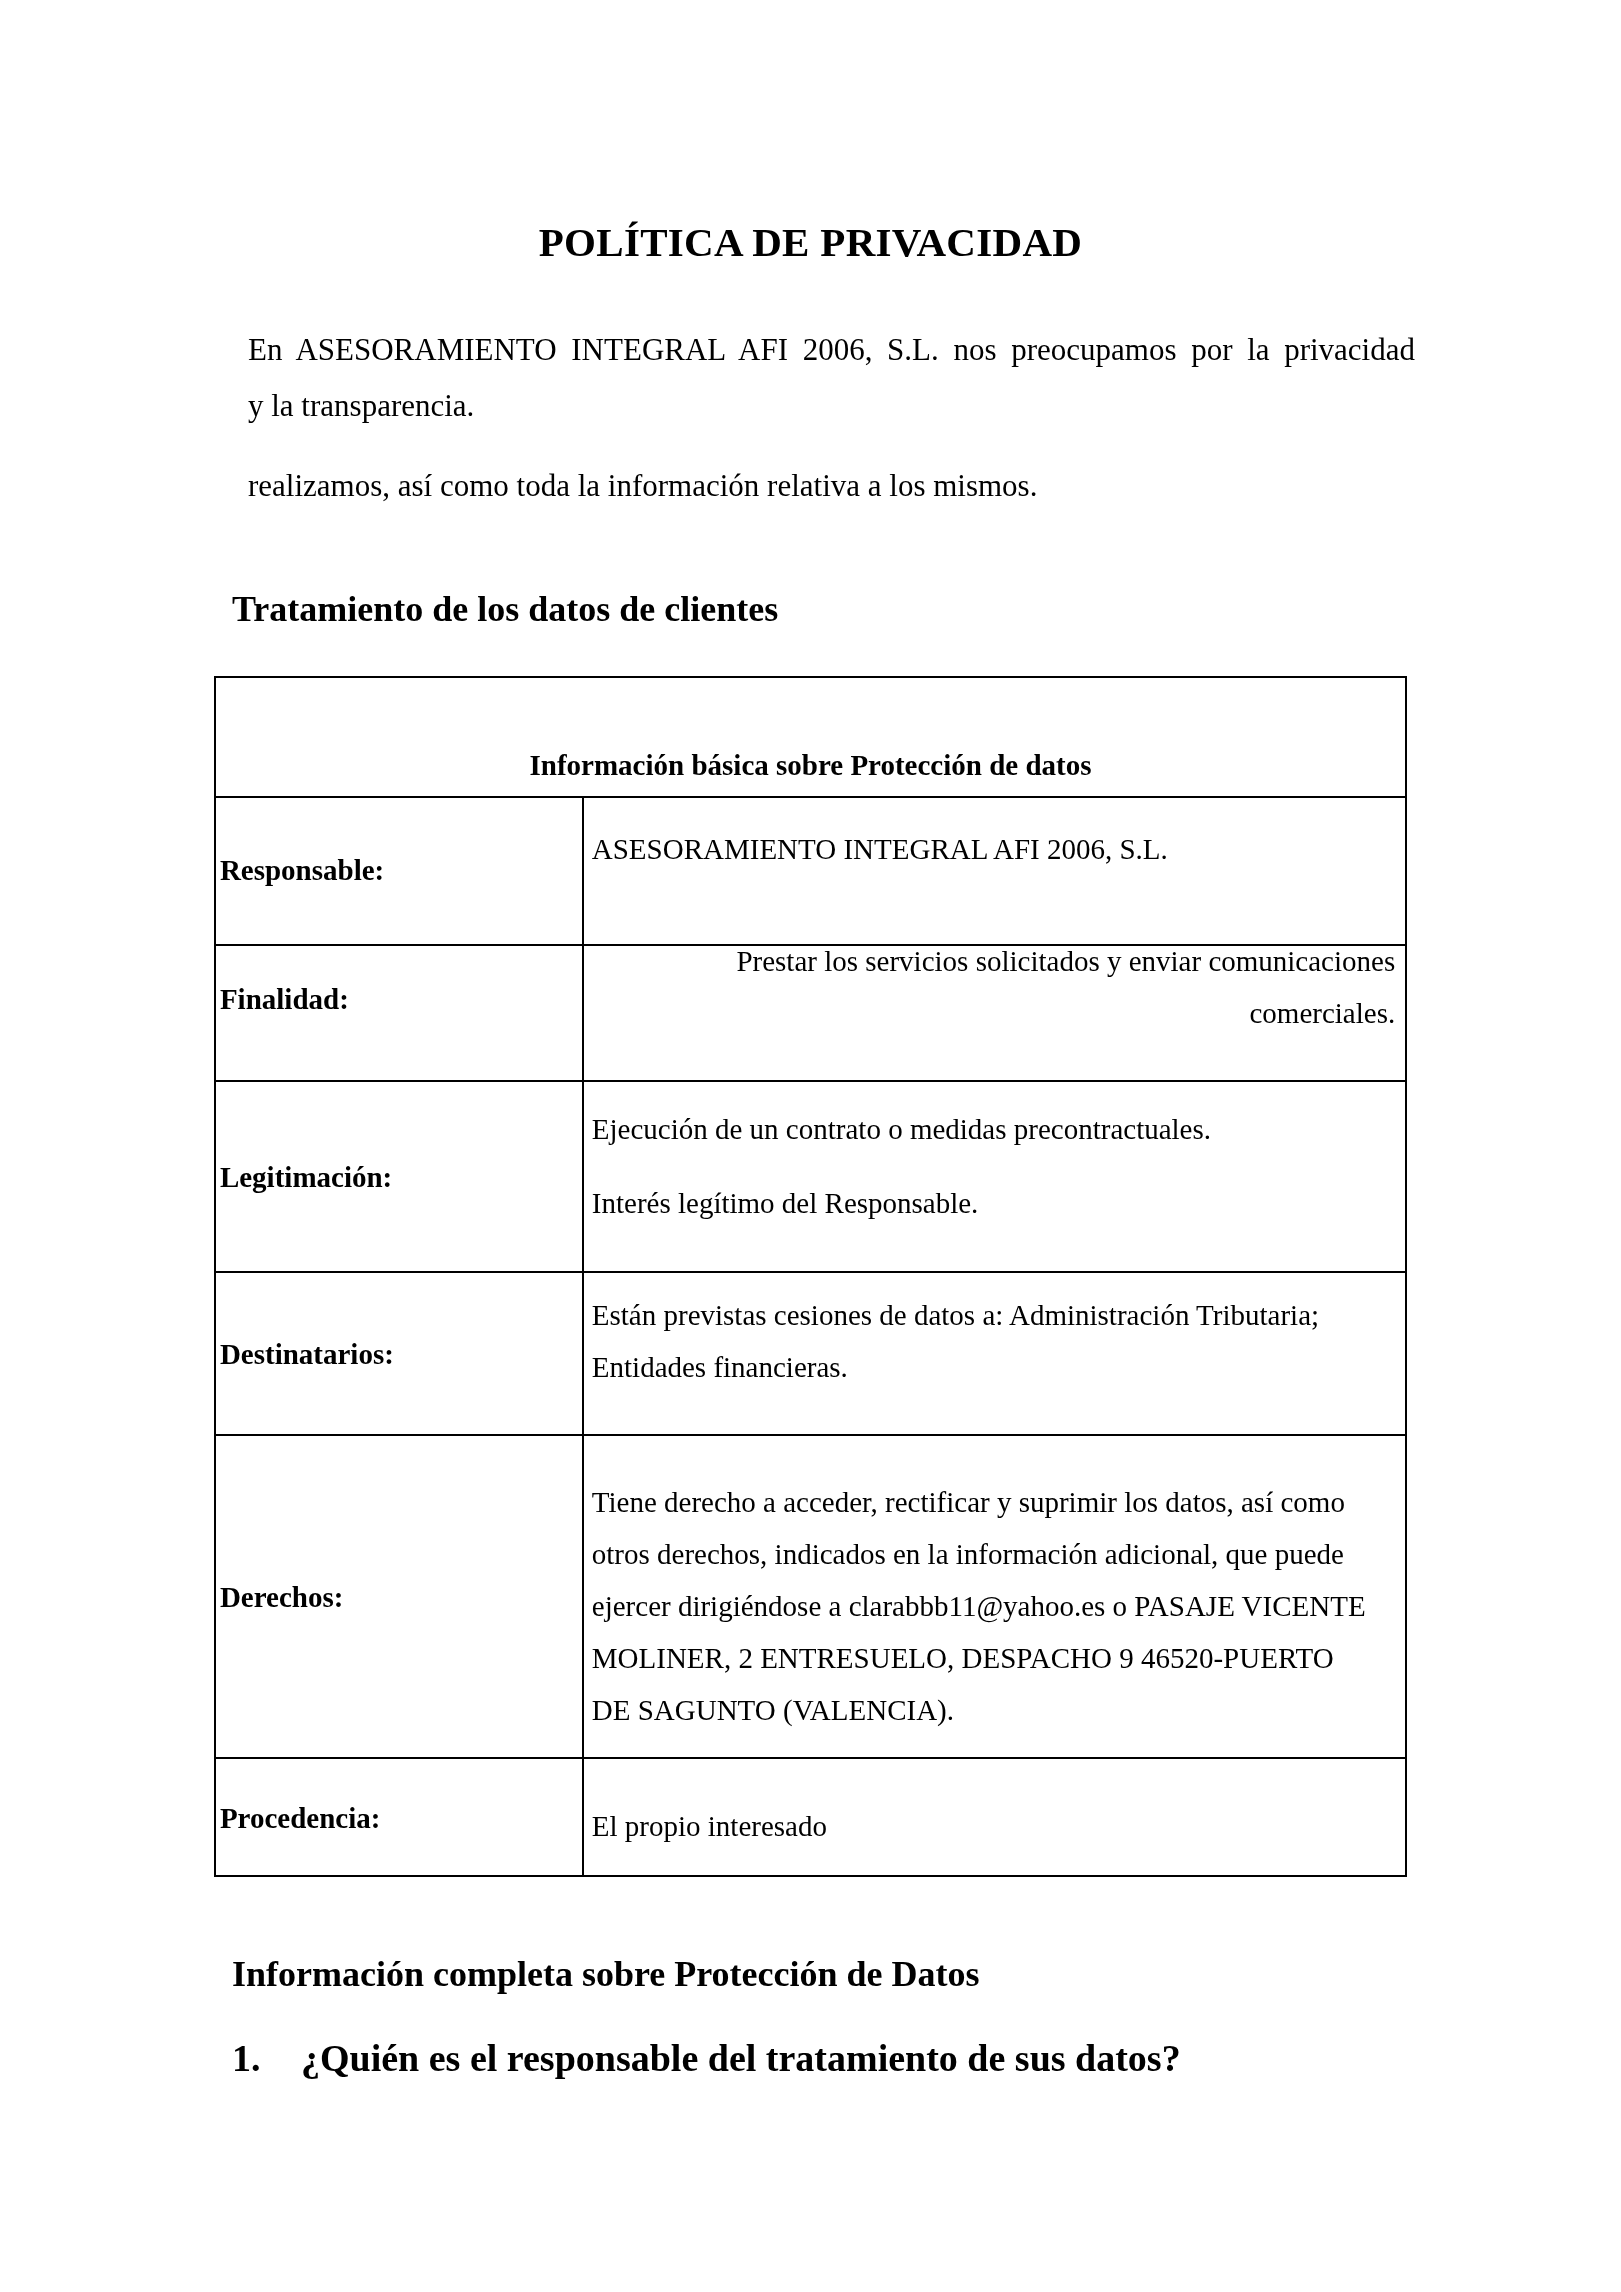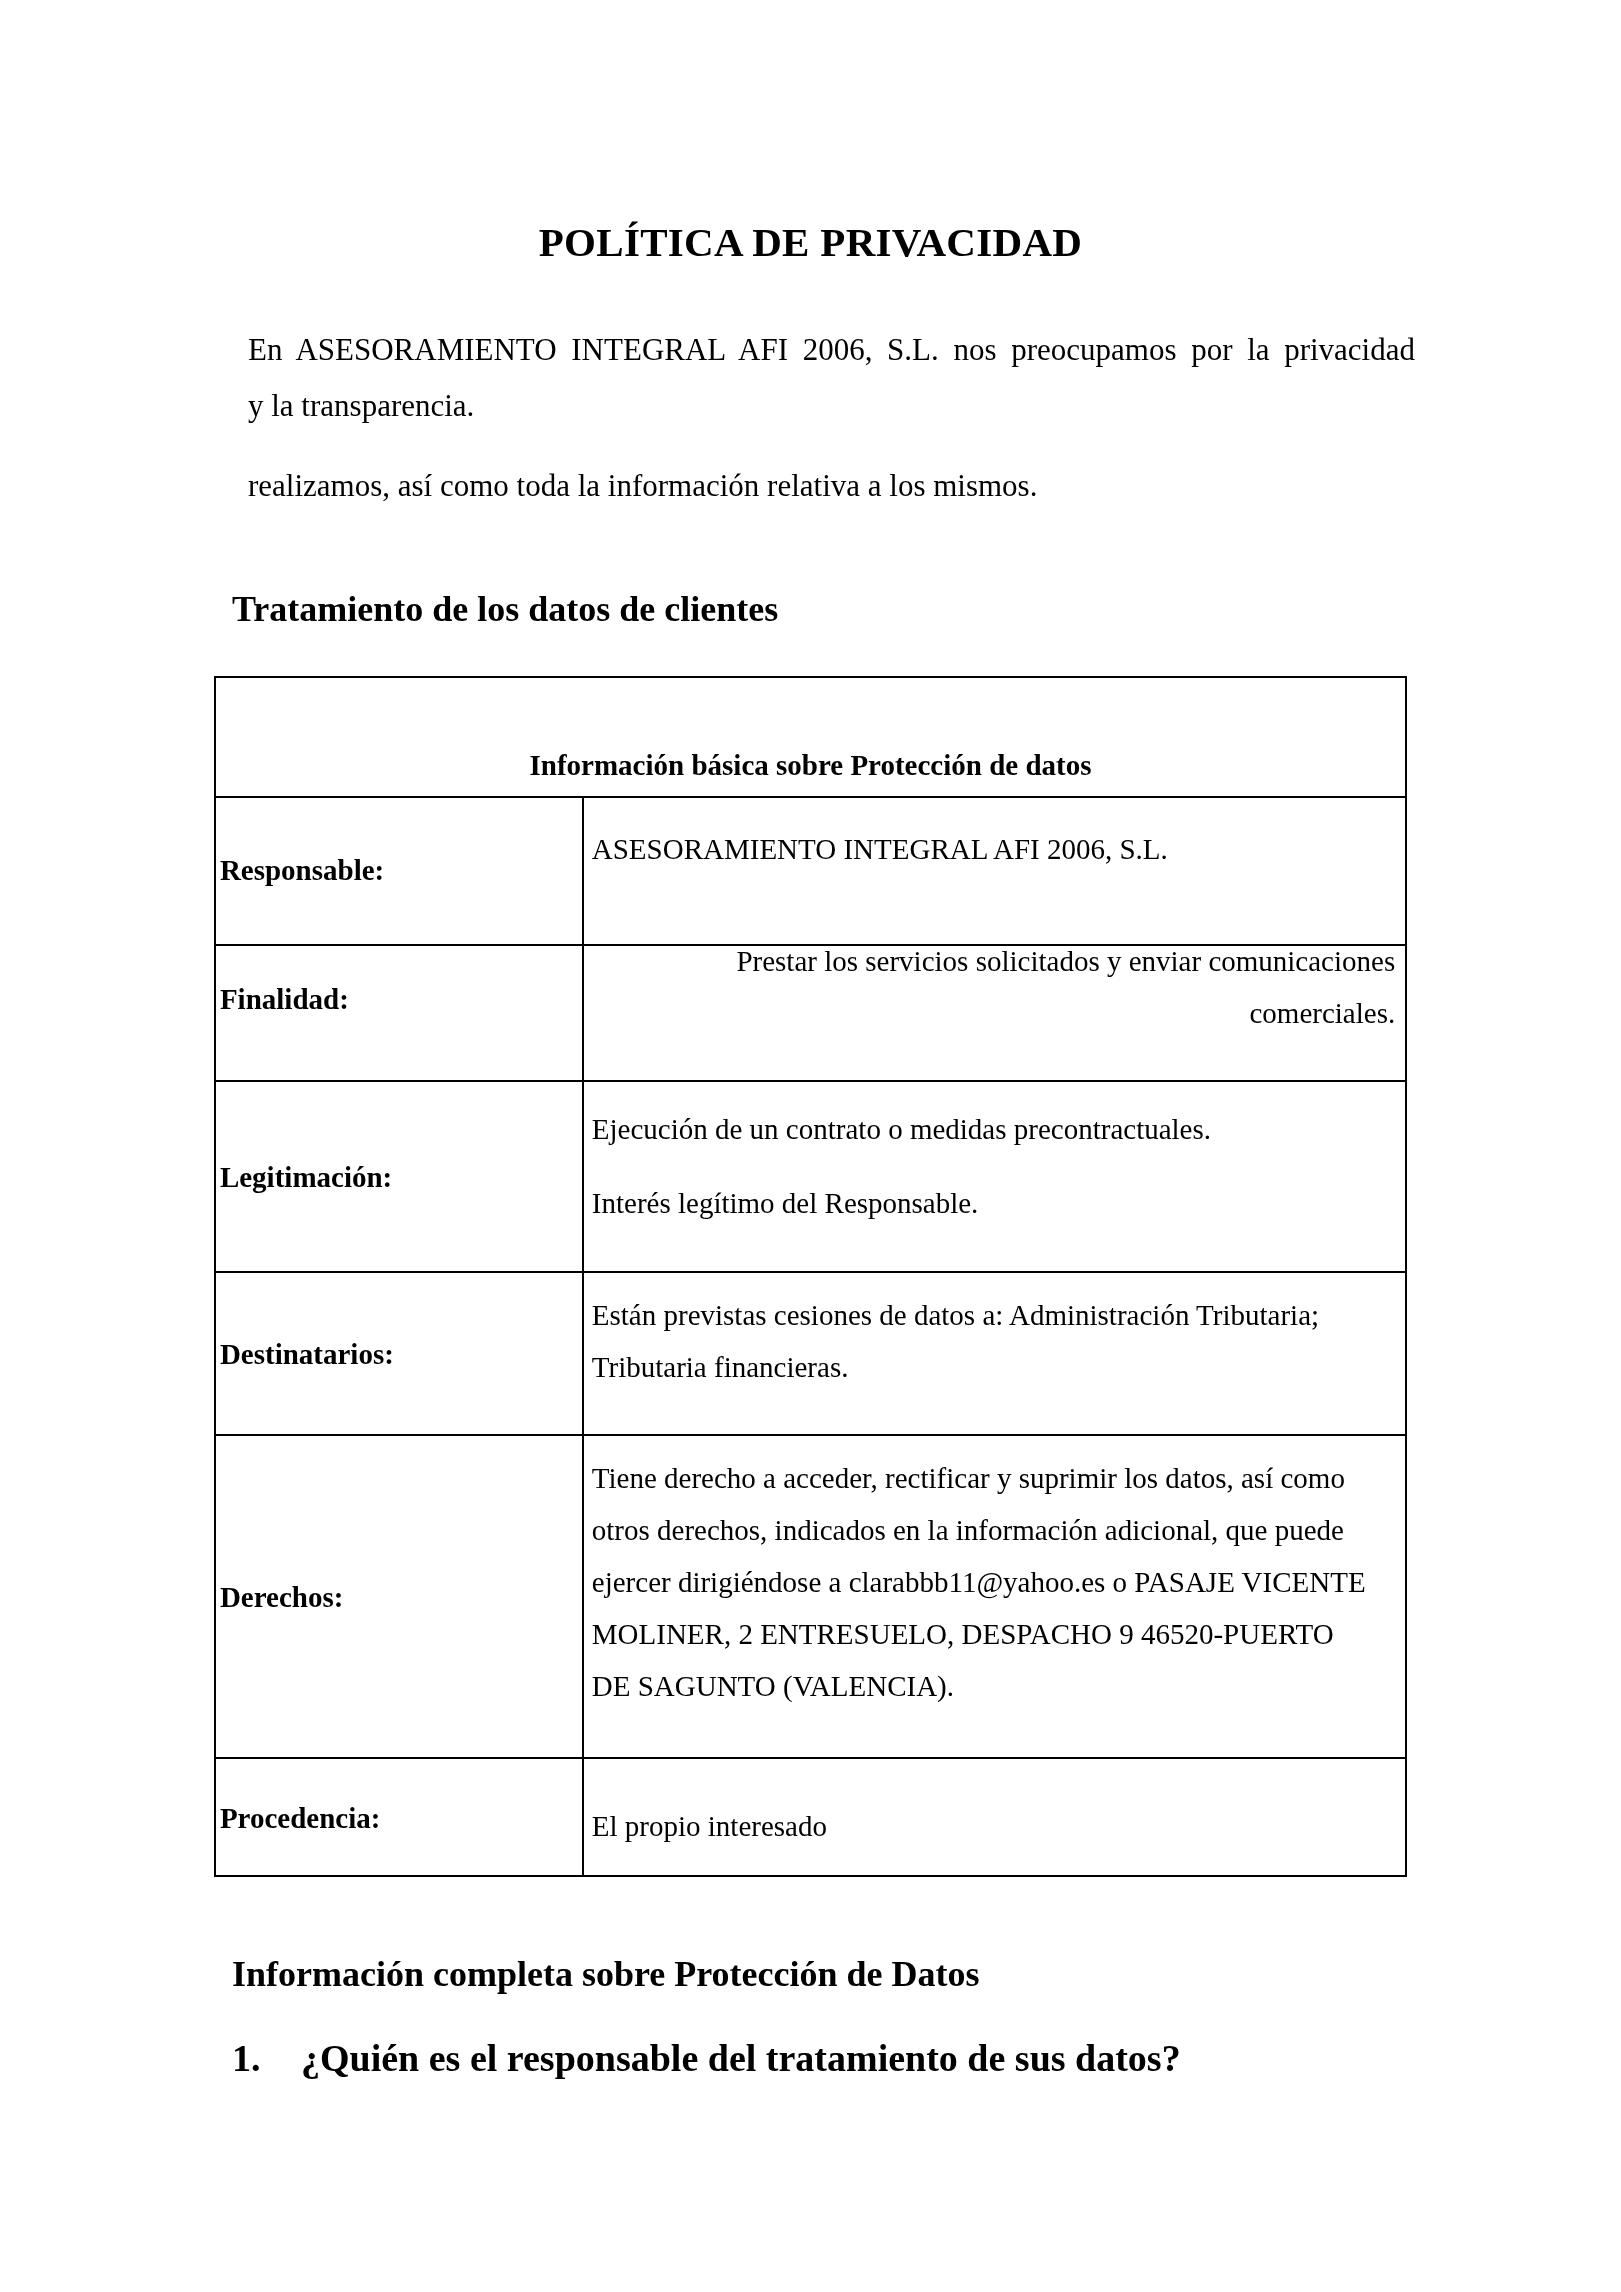--- a/index.html
+++ b/index.html
@@ -85,29 +85,29 @@
       <span class="vline gap">Interés legítimo del Responsable.</span>
     </div>
   </div>
 
   <div class="row bordered" style="top:595px;height:163px;">
     <div class="cell-label">
         <span>Destinatarios:</span>
       </div>
     <div class="cell-value" style="padding-top:15.7px;">
       <span class="vline">Están previstas cesiones de datos a: Administración Tributaria;</span>
-      <span class="vline">Tributaria financieras.</span>
+      <span class="vline">Entidades financieras.</span>
     </div>
   </div>
 
   <div class="row bordered" style="top:758px;height:323px;">
     <div class="cell-label">
         <span>Derechos:</span>
       </div>
-    <div class="cell-value" style="padding-top:16px;">
+    <div class="cell-value" style="padding-top:40px;">
       <span class="vline">Tiene derecho a acceder, rectificar y suprimir los datos, así como</span>
       <span class="vline">otros derechos, indicados en la información adicional, que puede</span>
       <span class="vline">ejercer dirigiéndose a clarabbb11@yahoo.es o PASAJE VICENTE</span>
       <span class="vline">MOLINER, 2 ENTRESUELO, DESPACHO 9 46520-PUERTO</span>
       <span class="vline">DE SAGUNTO (VALENCIA).</span>
     </div>
   </div>
 
   <div class="row" style="top:1081px;height:118px;">
     <div class="cell-label">

